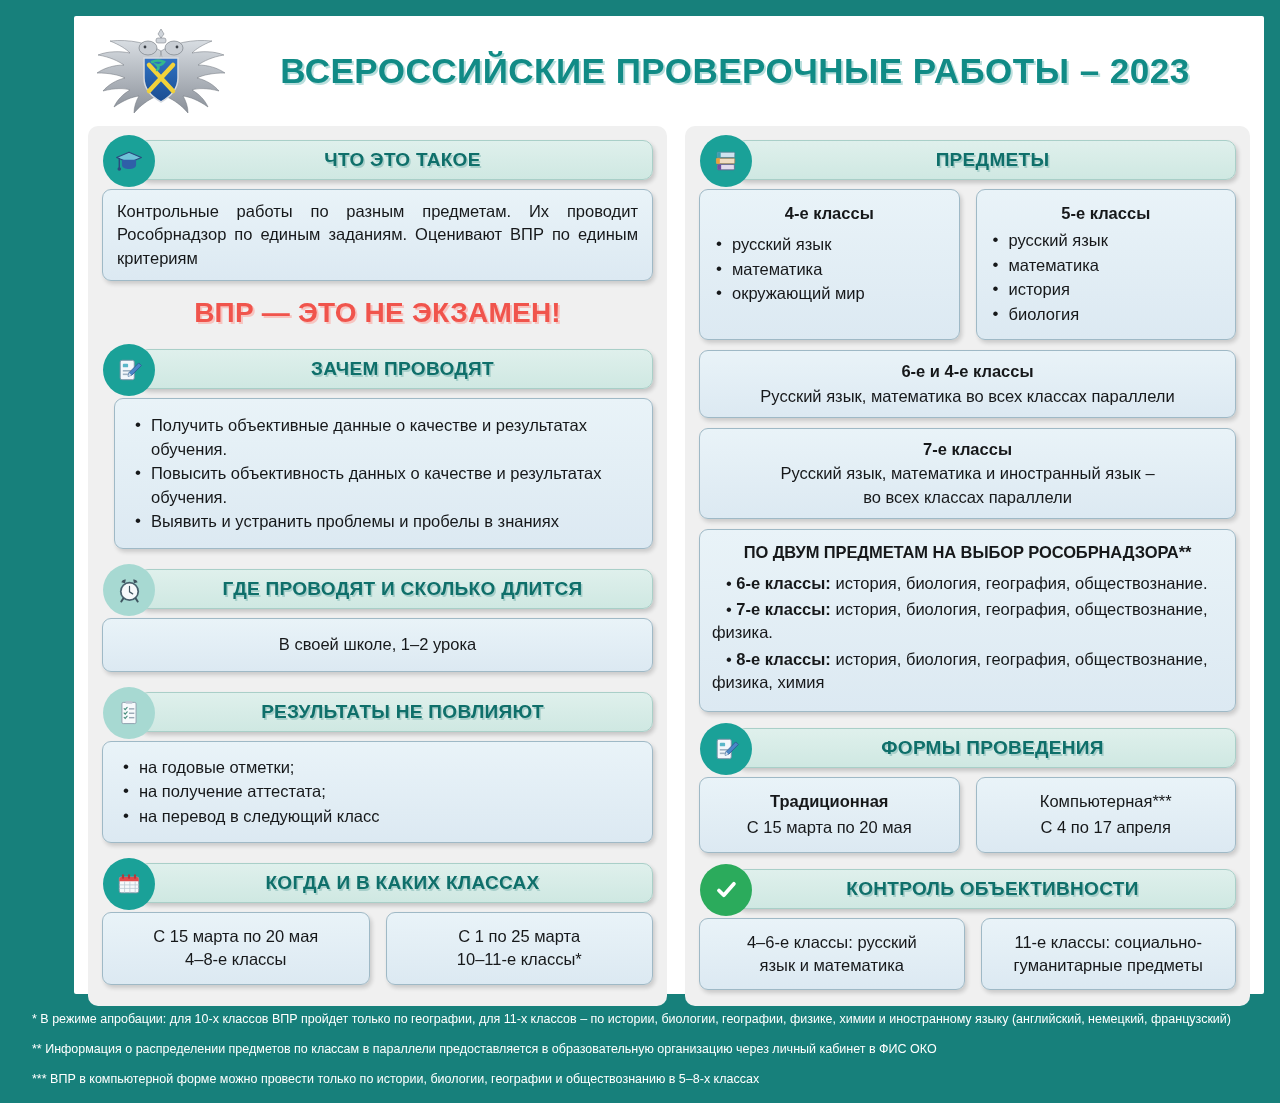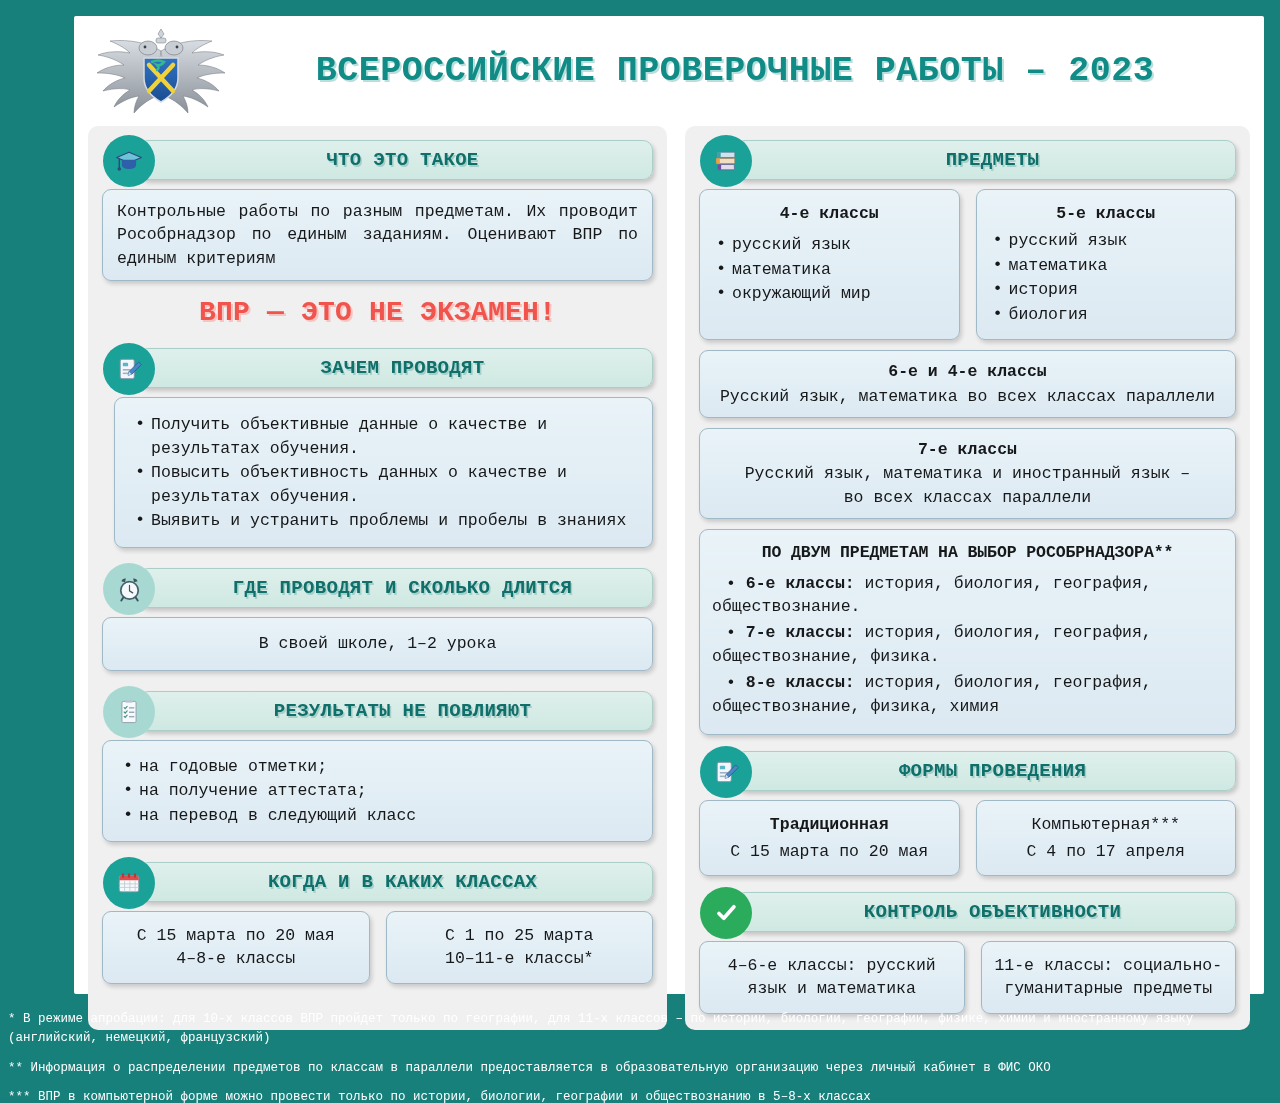--- a/index.html
+++ b/index.html
@@ -2,21 +2,21 @@
 <html><head>
 <meta charset="utf-8">
 <style>
   * { margin:0; padding:0; box-sizing:border-box; }
   html, body { width:1280px; height:1103px; }
   body {
     background:#17807b;
     font-family:"Liberation Sans", sans-serif;
     overflow:hidden;
   }
-  .page { position:relative; width:1280px; height:1063px;font-family:Liberation Mono, monospace; }
+  .page { position:relative; width:1280px; height:1063px; }
 
   
   .white-card {
     position:absolute;
     left:74px; top:16px;
     width:1190px; height:978px;
     background:#ffffff;
     border-radius:2px;
   }
 
@@ -132,21 +132,21 @@
   }
   .choice-item { margin:3px 0; }
   .choice-item .lead { padding-left:14px; }
   .choice-item b { font-weight:bold; }
 
   
   .footer {
     position:absolute;
     left:0; top:1000px;
     width:1280px;
-    padding:10px 22px 0 8px;
+    padding:10px 22px 0 32px;
     color:#ffffff;
     font-size:12.5px;
     line-height:1.5;
   }
   .footer p { margin-bottom:11px; }
   .footer p:last-child { margin-bottom:0; }
 </style>
 </head>
 <body>
 

